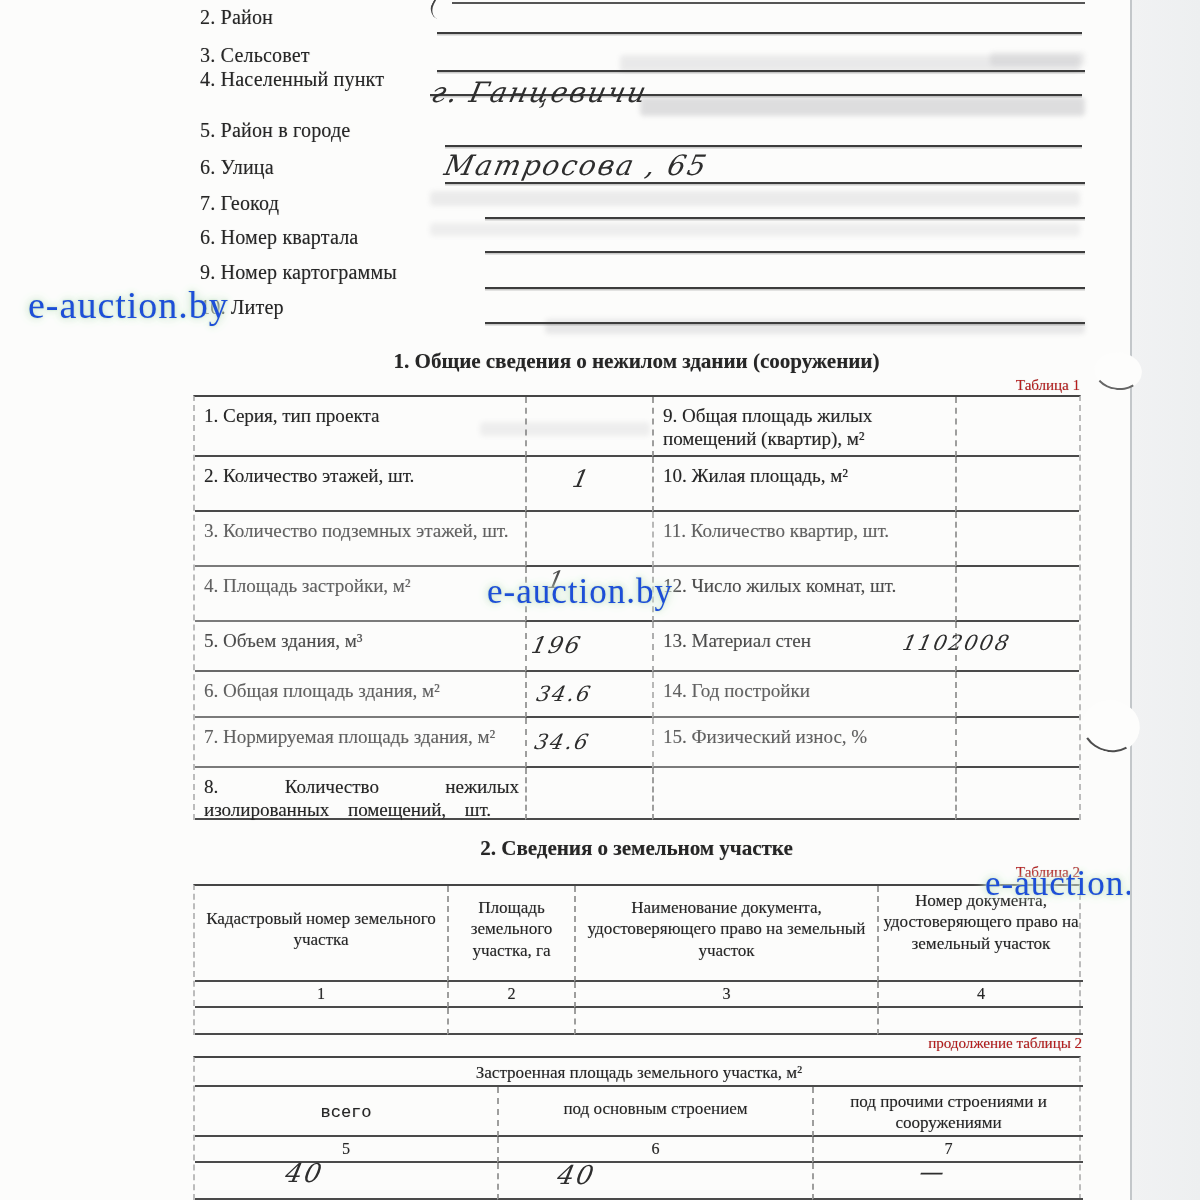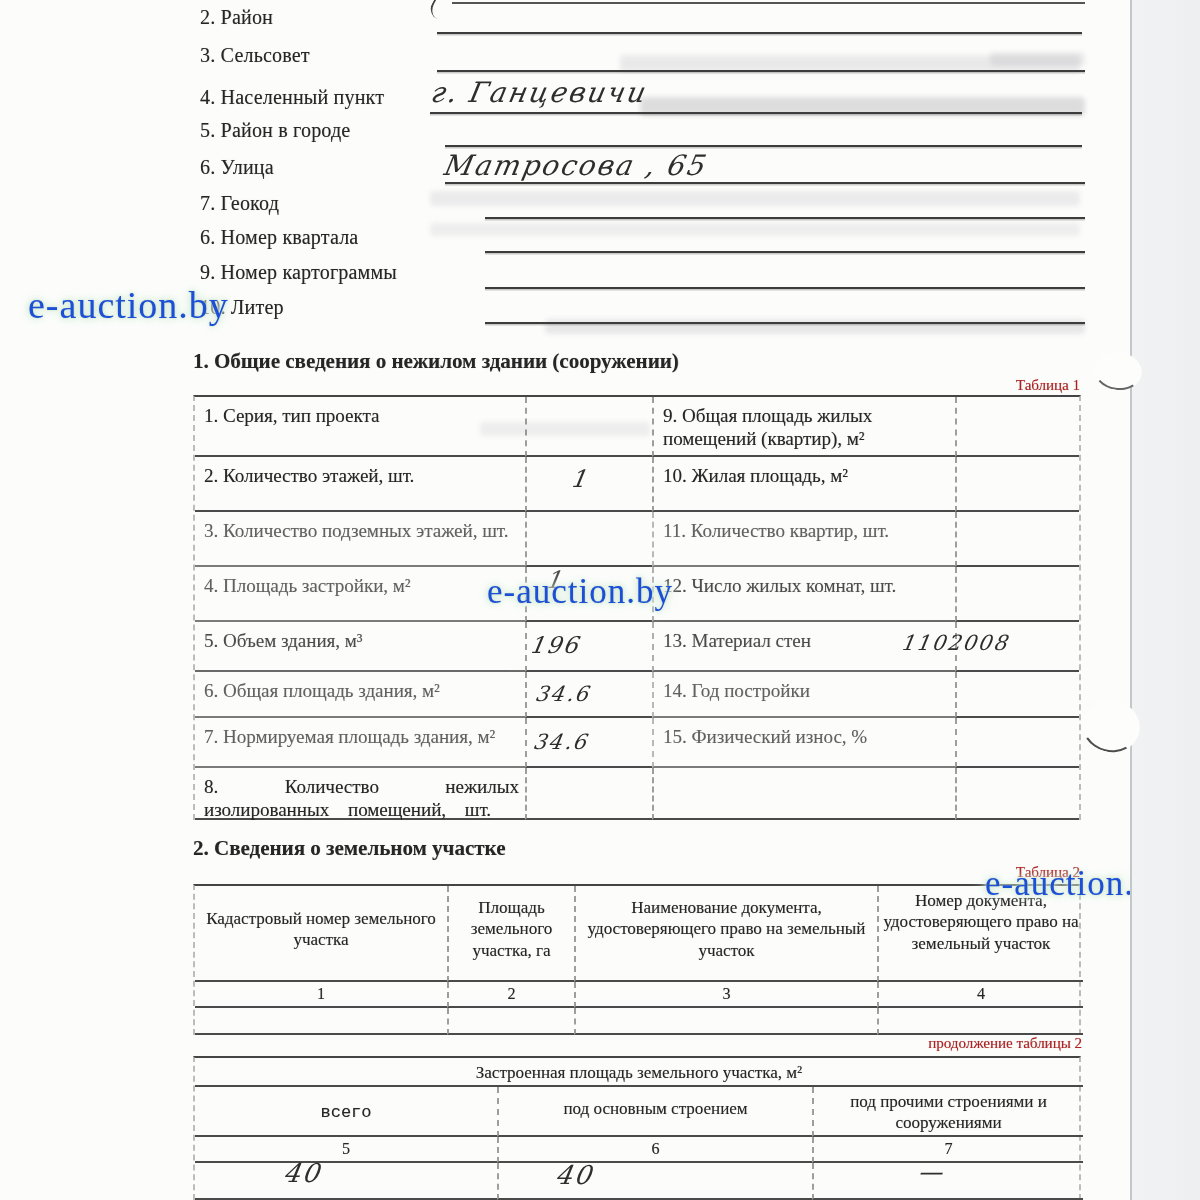--- a/index.html
+++ b/index.html
@@ -15,21 +15,21 @@
   .frow{position:absolute;left:200px;height:34px;}
   .flabel{font-size:20px;white-space:nowrap;letter-spacing:.2px;}
   .fline{position:absolute;height:0;border-bottom:2px solid #3c3c3c;
          box-shadow:0 1.5px 0 rgba(70,70,70,.28);}
 
   
   .hw{position:absolute;font-family:"DejaVu Serif",serif;font-style:italic;
       color:#2e2e2e;transform:skewX(-12deg);letter-spacing:2px;white-space:nowrap;}
 
   
-  .sect-title{position:absolute;left:193px;width:887px;text-align:left;
+  .sect-title{position:absolute;left:193px;width:887px;text-align:center;
               font-weight:bold;font-size:21px;}
   .tbl-caption{position:absolute;font-size:15px;text-align:right;color:#b91c1c;}
 
   
   .grid{position:absolute;display:grid;border-top:2px solid #454545;
         border-left:2px dashed rgba(110,110,110,.45);
         border-right:2px dashed rgba(110,110,110,.45);}
   .cell{border-bottom:2px solid #4a4a4a;padding:7px 6px 0 9px;
         font-size:19px;line-height:1.22;}
   .vline{border-left:2px dashed rgba(80,80,80,.55);}
@@ -73,21 +73,21 @@
   <div class="ghost" style="left:990px;top:52px;width:95px;height:14px;opacity:.12;"></div>
 
   <div class="frow" style="top:6px;">
     <div class="flabel txt">2. Район</div>
     <div class="fline" style="left:237px;top:26px;width:645px;"></div>
   </div>
   <div class="frow" style="top:44px;">
     <div class="flabel txt">3. Сельсовет</div>
     <div class="fline" style="left:237px;top:26px;width:648px;"></div>
   </div>
-  <div class="frow" style="top:86px;">
+  <div class="frow" style="top:68px;">
     <div class="flabel txt">4. Населенный пункт</div>
     <div class="fline" style="left:230px;top:26px;width:652px;"></div>
   </div>
   <div class="frow" style="top:119px;">
     <div class="flabel txt">5. Район в городе</div>
     <div class="fline" style="left:245px;top:26px;width:637px;"></div>
   </div>
   <div class="frow" style="top:156px;">
     <div class="flabel txt">6. Улица</div>
     <div class="fline" style="left:245px;top:26px;width:640px;"></div>

